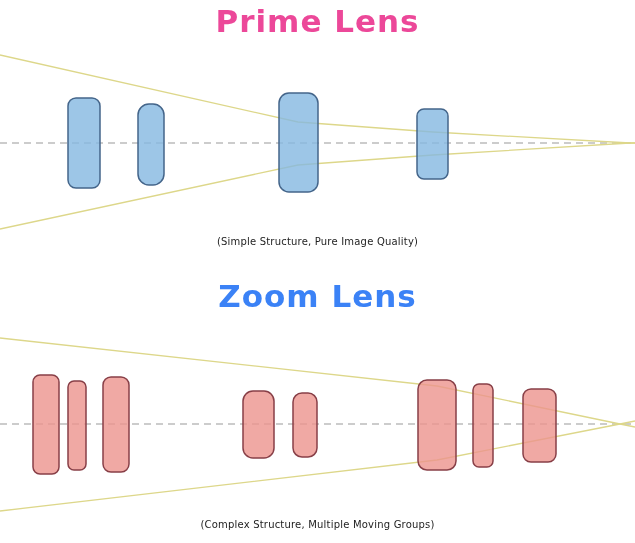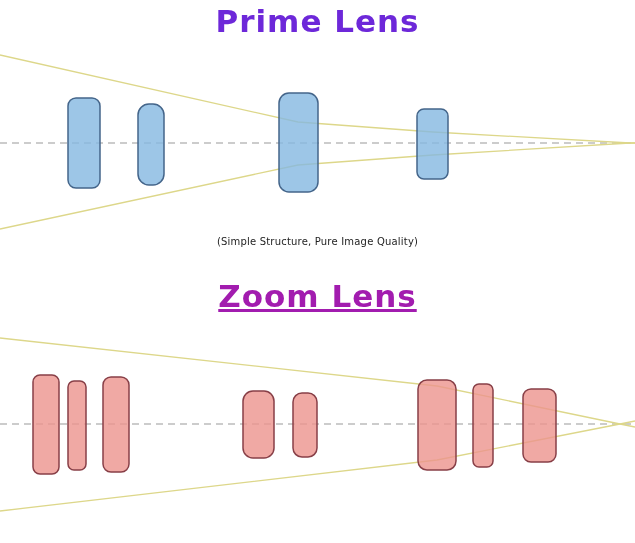--- a/index.html
+++ b/index.html
@@ -54,20 +54,21 @@
         <rect x="68" y="381" width="18" height="89" rx="6" ry="6" fill="#ec938d" fill-opacity="0.8" stroke="#883f47" stroke-width="1.5"></rect>
         <rect x="103" y="377" width="26" height="95" rx="8" ry="8" fill="#ec938d" fill-opacity="0.8" stroke="#883f47" stroke-width="1.5"></rect>
         <rect x="243" y="391" width="31" height="67" rx="10" ry="10" fill="#ec938d" fill-opacity="0.8" stroke="#883f47" stroke-width="1.5"></rect>
         <rect x="293" y="393" width="24" height="64" rx="9" ry="9" fill="#ec938d" fill-opacity="0.8" stroke="#883f47" stroke-width="1.5"></rect>
         <rect x="418" y="380" width="38" height="90" rx="9" ry="9" fill="#ec938d" fill-opacity="0.8" stroke="#883f47" stroke-width="1.5"></rect>
         <rect x="473" y="384" width="20" height="83" rx="6" ry="6" fill="#ec938d" fill-opacity="0.8" stroke="#883f47" stroke-width="1.5"></rect>
         <rect x="523" y="389" width="33" height="73" rx="8" ry="8" fill="#ec938d" fill-opacity="0.8" stroke="#883f47" stroke-width="1.5"></rect>
       </g>
   </svg>
 
-  <h1 id="title-prime" class="title" style="color: #6d28d9;">Prime Lens</h1>
+  <h1 id="title-prime" class="title" style="color: #ec4899;">Prime Lens</h1>
 
   <div id="caption-prime" class="caption" style="color: rgb(29, 29, 29);">(Simple Structure, Pure Image Quality)</div>
 
-  <h1 id="title-zoom" class="title" style="color: #a21caf; text-decoration: underline;">Zoom Lens</h1>
+  <h1 id="title-zoom" class="title" style="color: #3b82f6;">Zoom Lens</h1>
 
+  <div id="caption-zoom" class="caption" style="color: rgb(29, 29, 29);">(Complex Structure, Multiple Moving Groups)</div>
 
 </div>
 
 </body></html>

